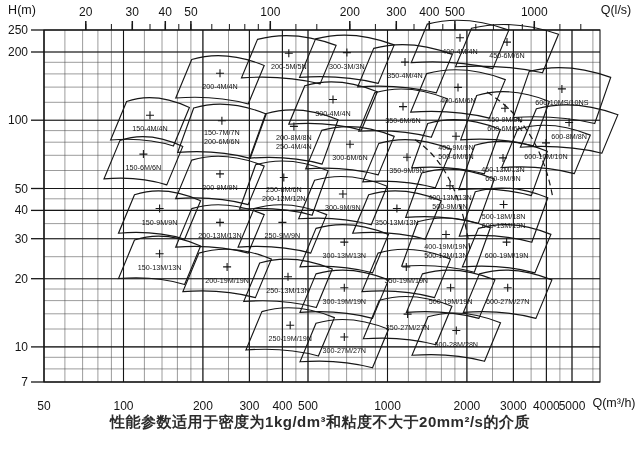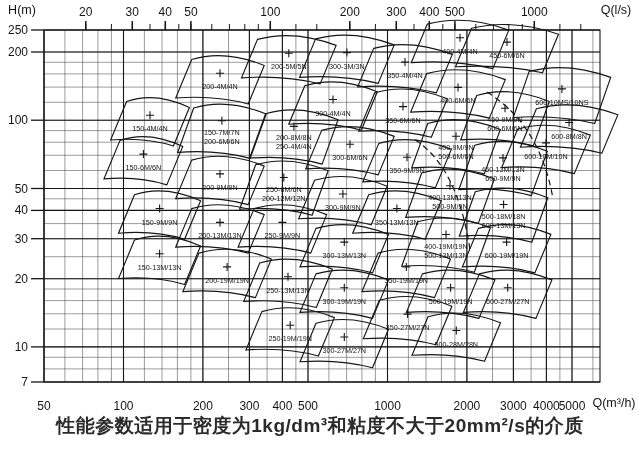--- a/index.html
+++ b/index.html
@@ -1,20 +1,20 @@
 <!DOCTYPE html>
 <html><head>
 <meta charset="utf-8">
 <style>
   html,body{margin:0;padding:0;background:#fff;}
   #page{position:relative;width:640px;height:452px;background:#ffffff;overflow:hidden;
         font-family:"Liberation Sans",sans-serif;}
   #chart-svg{position:absolute;left:0;top:0;}
   #caption{position:absolute;left:0;top:413px;width:640px;text-align:center;
-           font-size:19px;font-weight:bold;color:#2b2b2b;letter-spacing:0.5px;
+           font-size:15px;font-weight:bold;color:#2b2b2b;letter-spacing:0.5px;
            font-family:"Liberation Sans",sans-serif;}
 </style>
 </head>
 <body>
 
 <div id="page">
   <svg id="chart-svg" width="640" height="452" viewBox="0 0 640 452">
       <g stroke="#4a4a4a" stroke-width="0.55">
         <line x1="44" y1="30" x2="44" y2="382"></line>
         <line x1="64.9" y1="30" x2="64.9" y2="382"></line>

